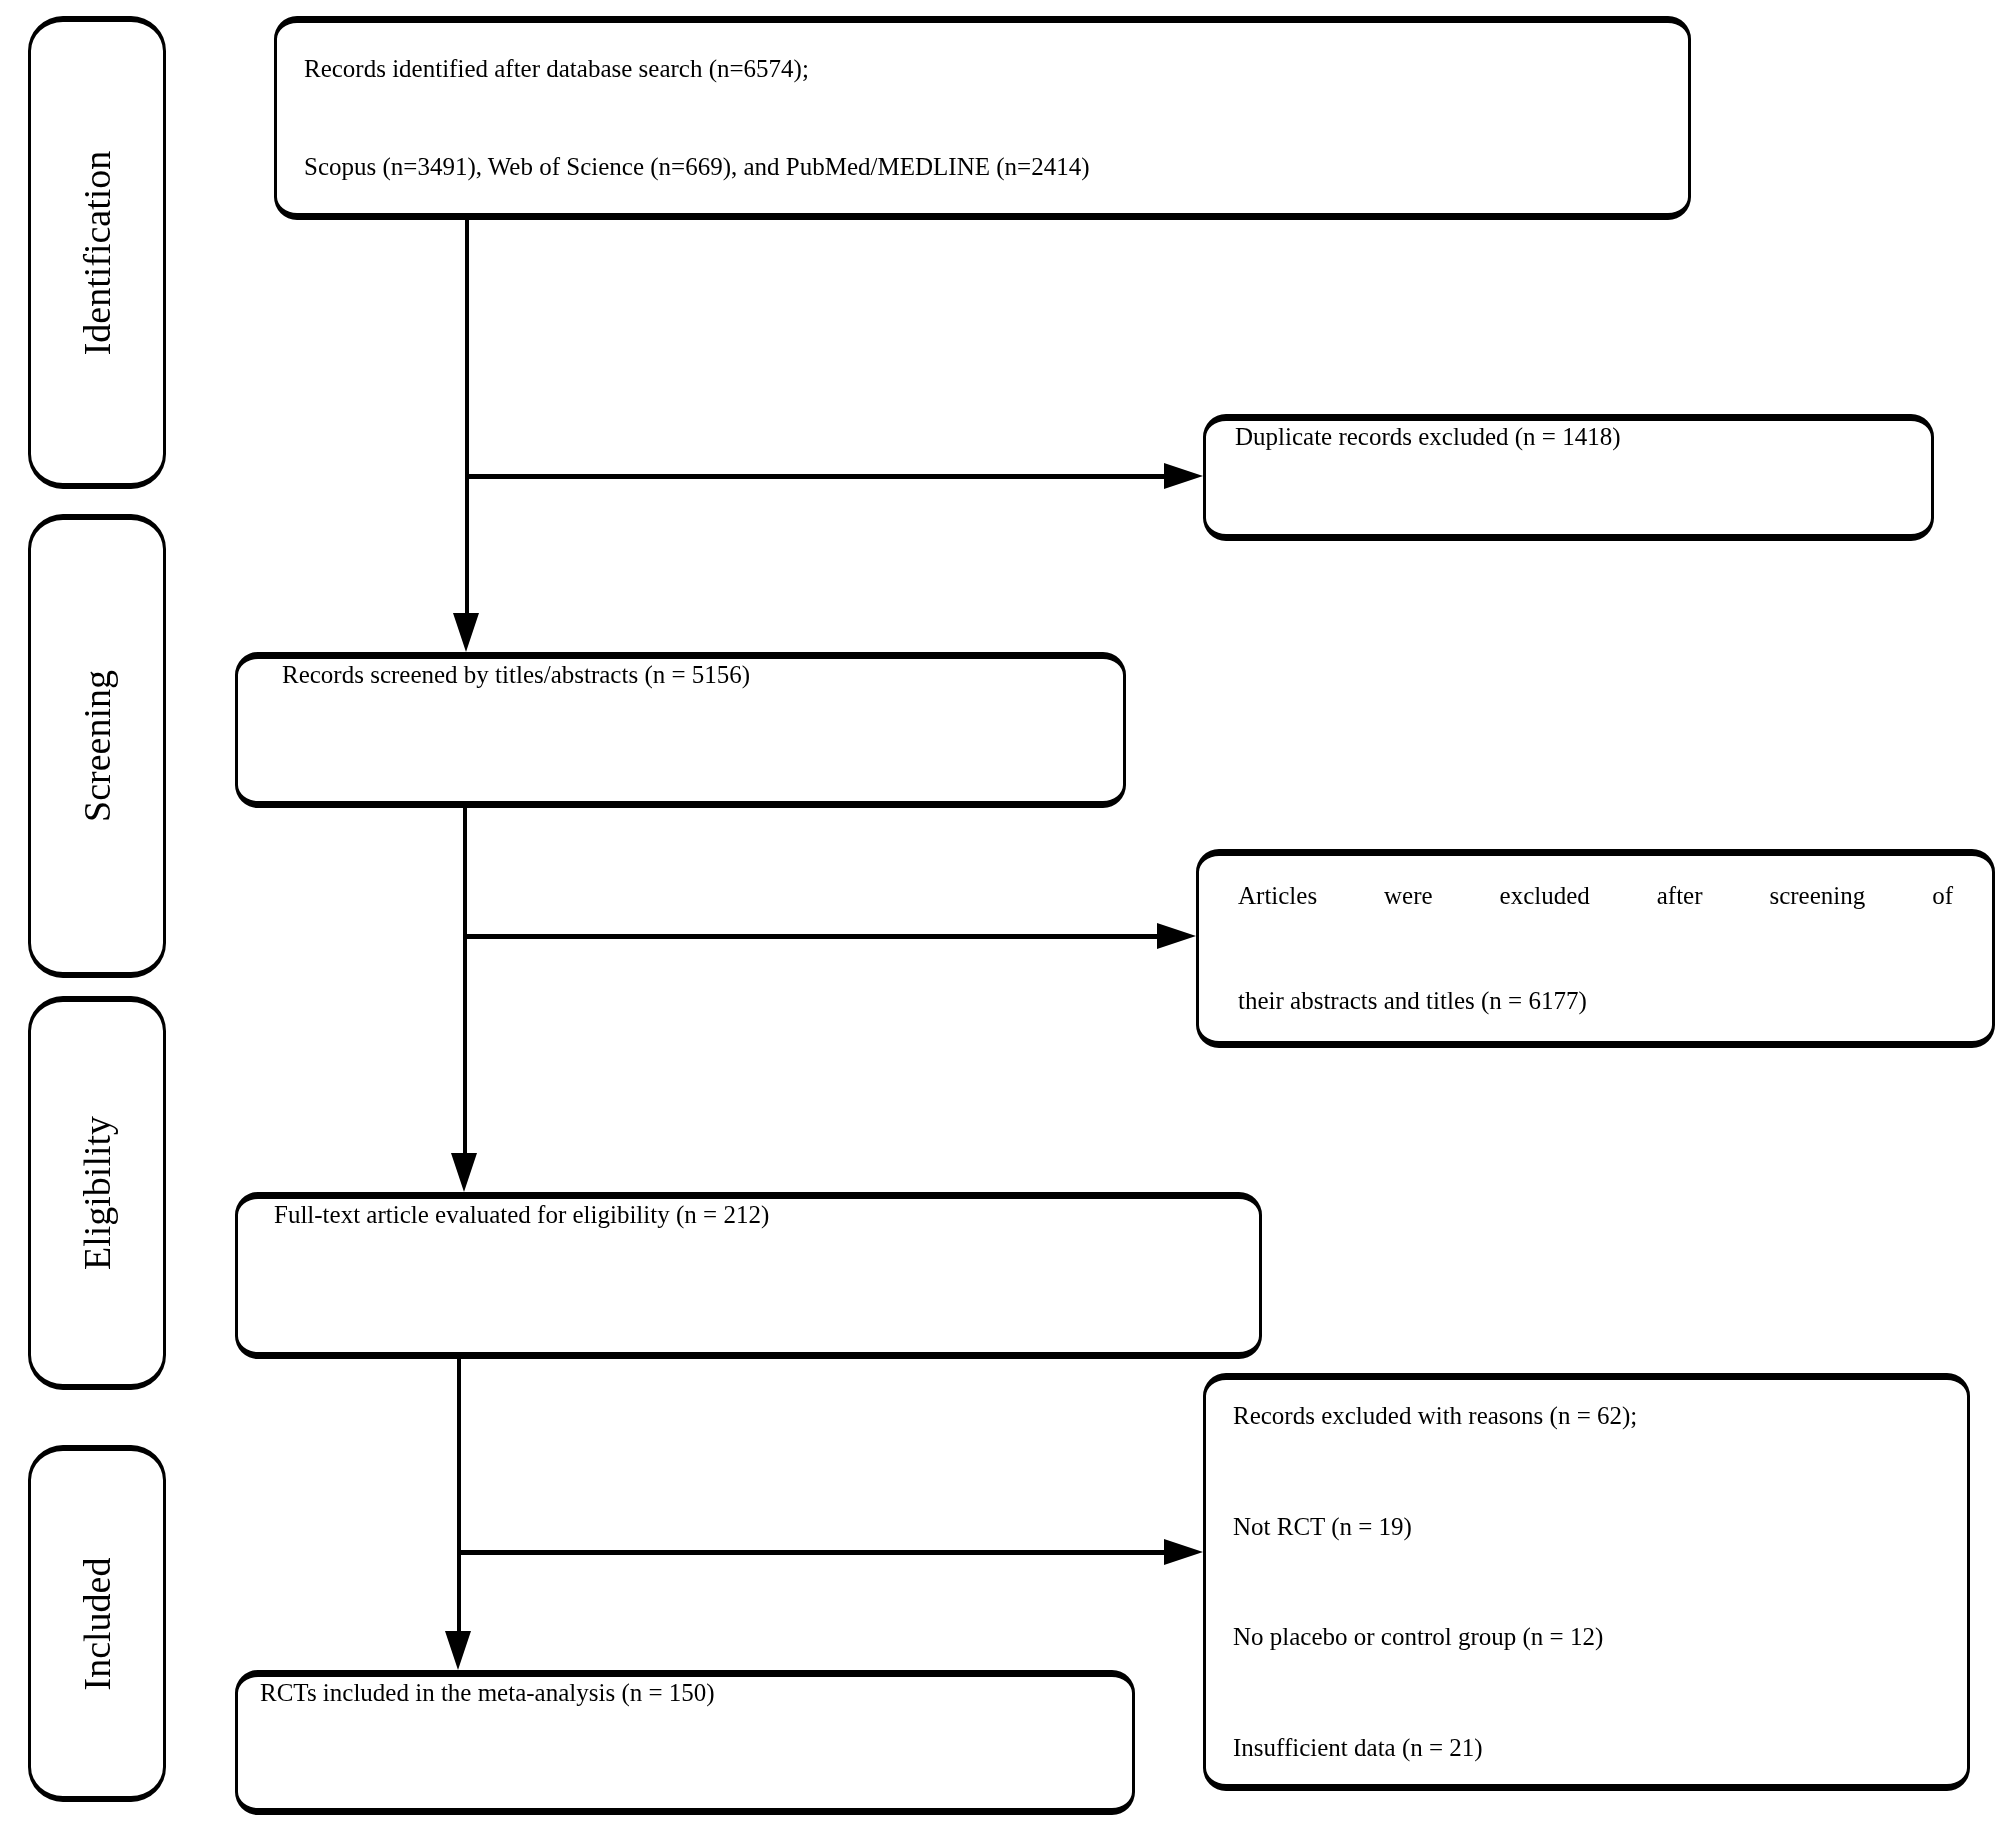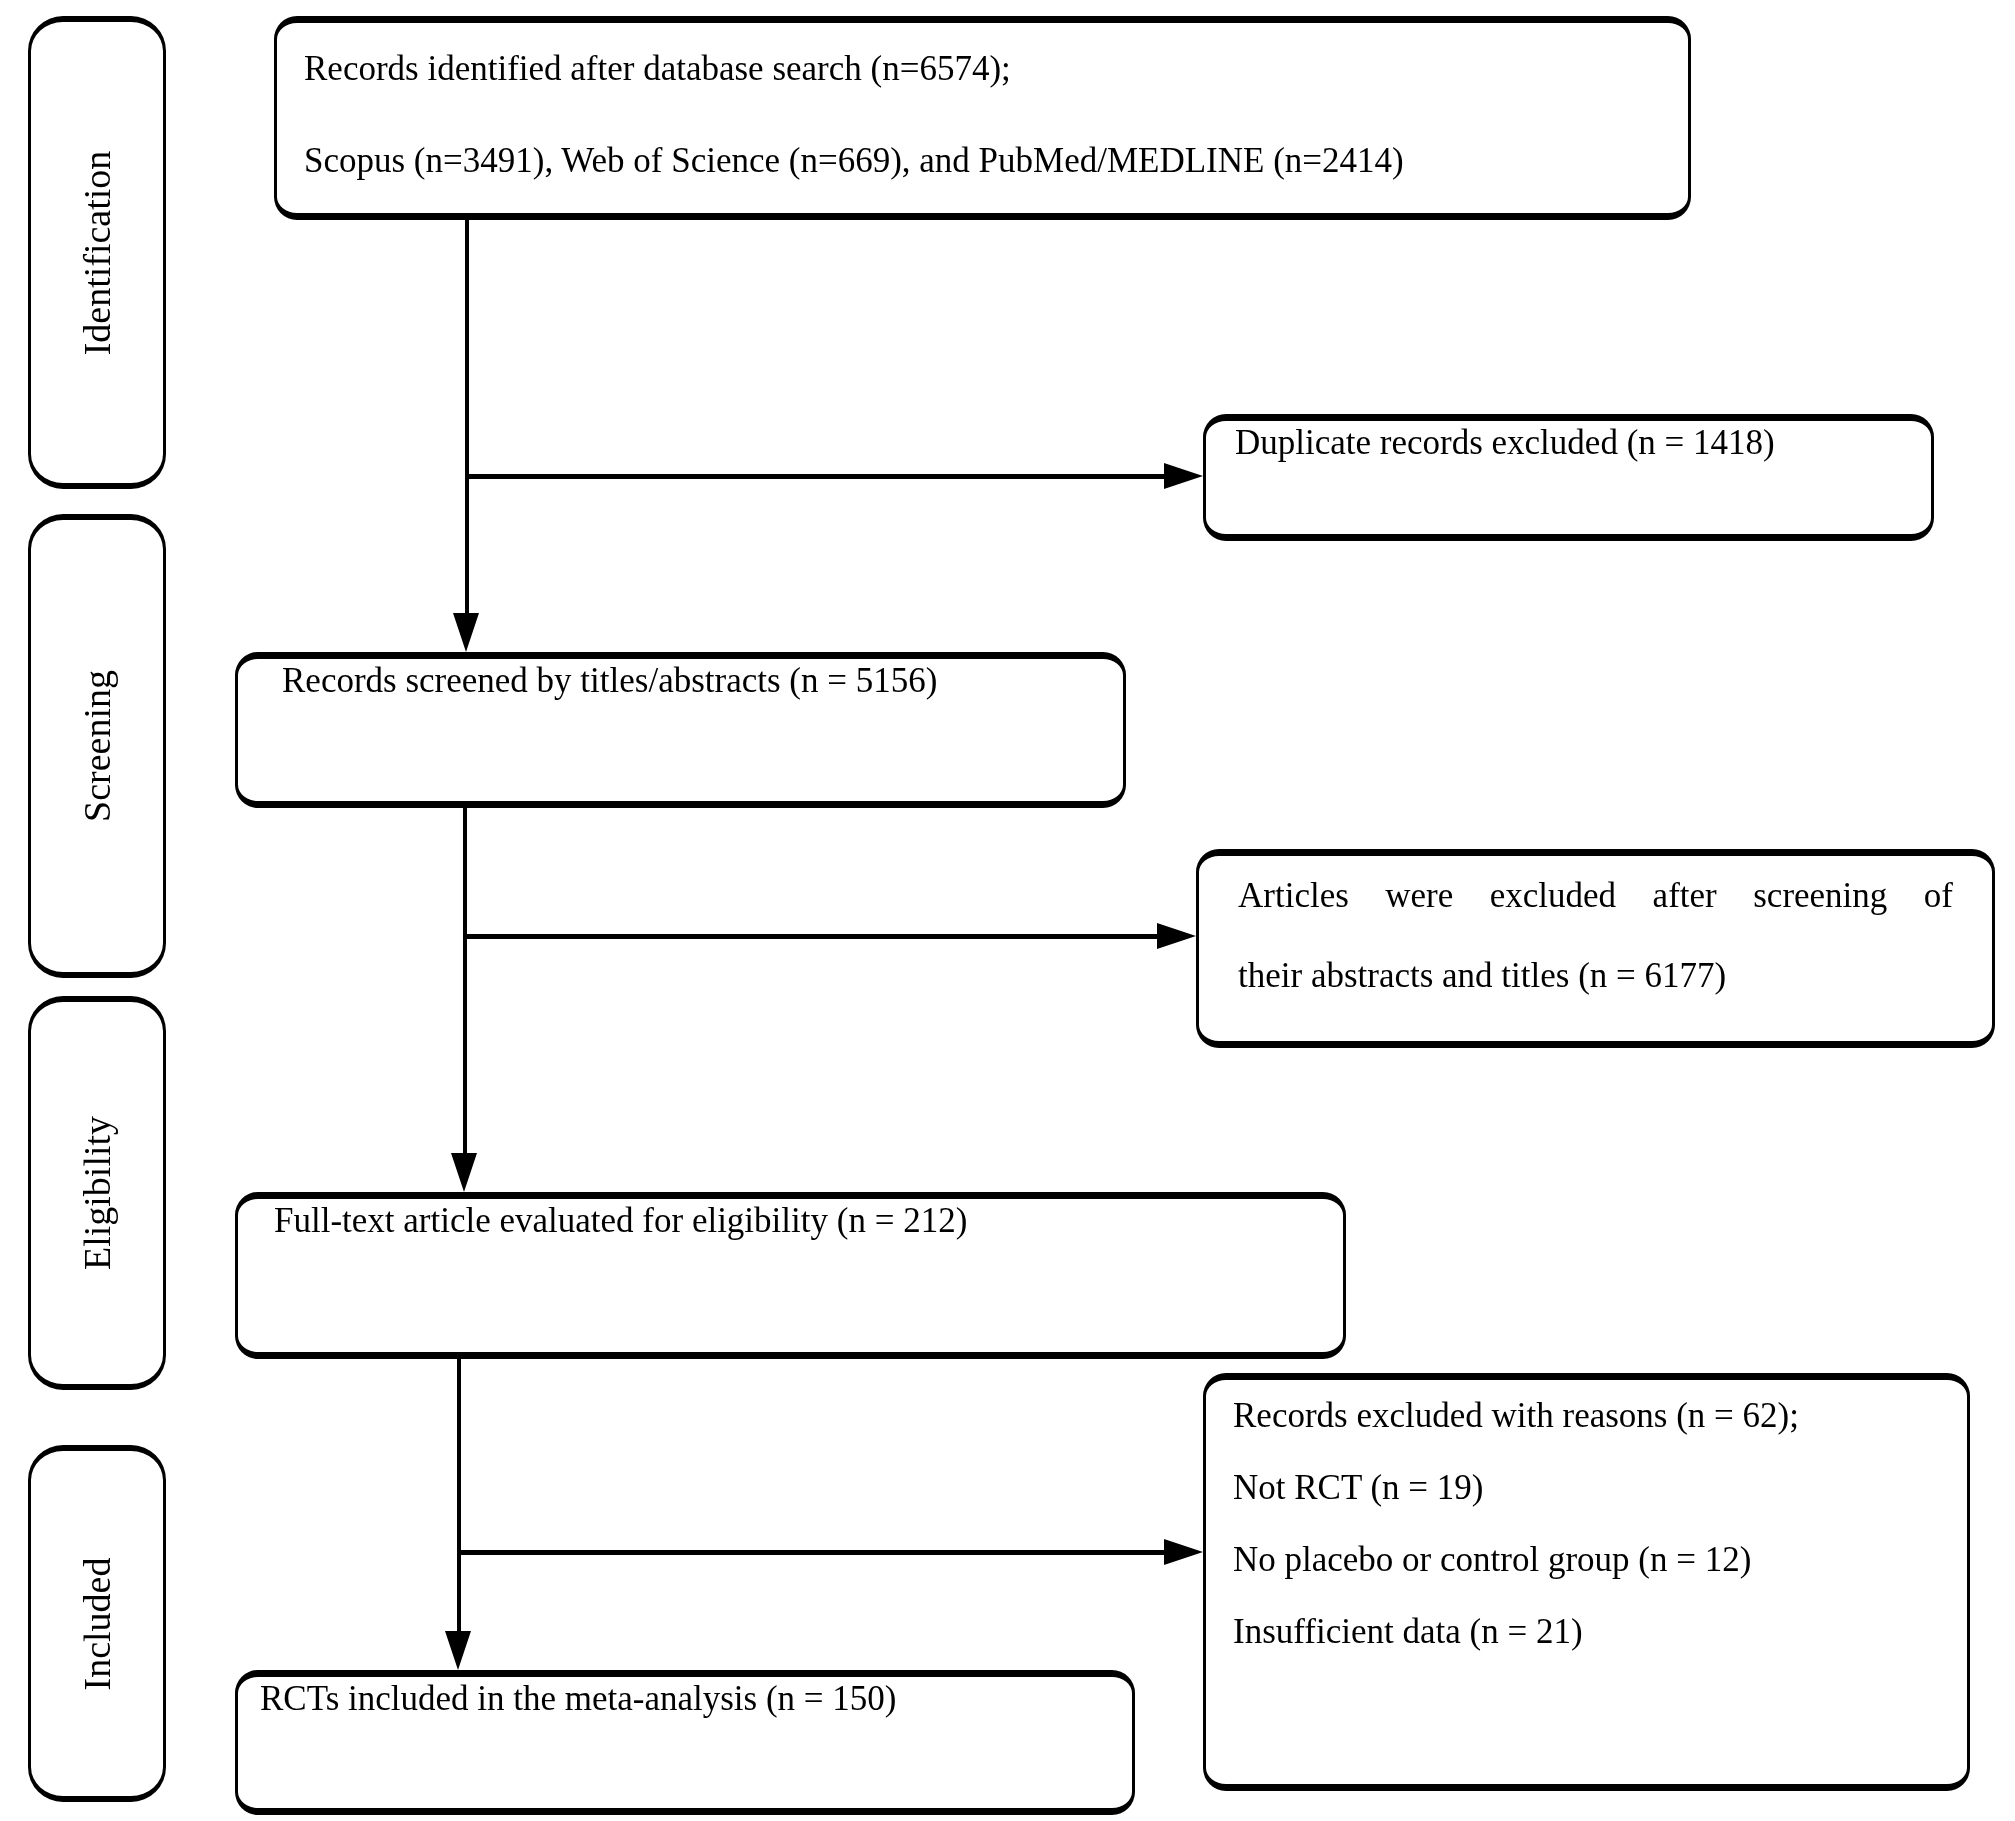--- a/index.html
+++ b/index.html
@@ -17,22 +17,22 @@
   .fbox {
     position: absolute;
     box-sizing: border-box;
     background: #ffffff;
     border: 3.9px solid #000000;
     border-top-width: 7.3px;
     border-bottom-width: 7.3px;
     border-radius: 23px;
     display: flex;
     flex-direction: column;
-    justify-content: flex-start;
-    font-size: 35px;
+    justify-content: space-between;
+    font-size: 25px;
     line-height: 1.25;
   }
   .fbox .tline { display: block; }
 
   
   .stage {
     position: absolute;
     box-sizing: border-box;
     background: #ffffff;
     border: 3.9px solid #000000;
@@ -81,21 +81,21 @@
   #box-screened {
     left: 235px; top: 652px; width: 891px; height: 156px;
     padding-left: 44px;
   }
   #box-screening-excluded {
     left: 1196px; top: 849px; width: 799px; height: 199px;
     padding: 0 39px; line-height: 80px;
   }
   #box-screening-excluded .justify { text-align: justify; text-align-last: justify; }
   #box-fulltext {
-    left: 235px; top: 1192px; width: 1111px; height: 167px;
+    left: 235px; top: 1192px; width: 1027px; height: 167px;
     padding-left: 36px;
   }
   #box-reasons {
     left: 1203px; top: 1373px; width: 767px; height: 418px;
     padding-left: 27px; padding-right: 9.7px; line-height: 72px;
   }
   #box-included-rcts {
     left: 235px; top: 1670px; width: 900px; height: 145px;
     padding-left: 22px;
   }

